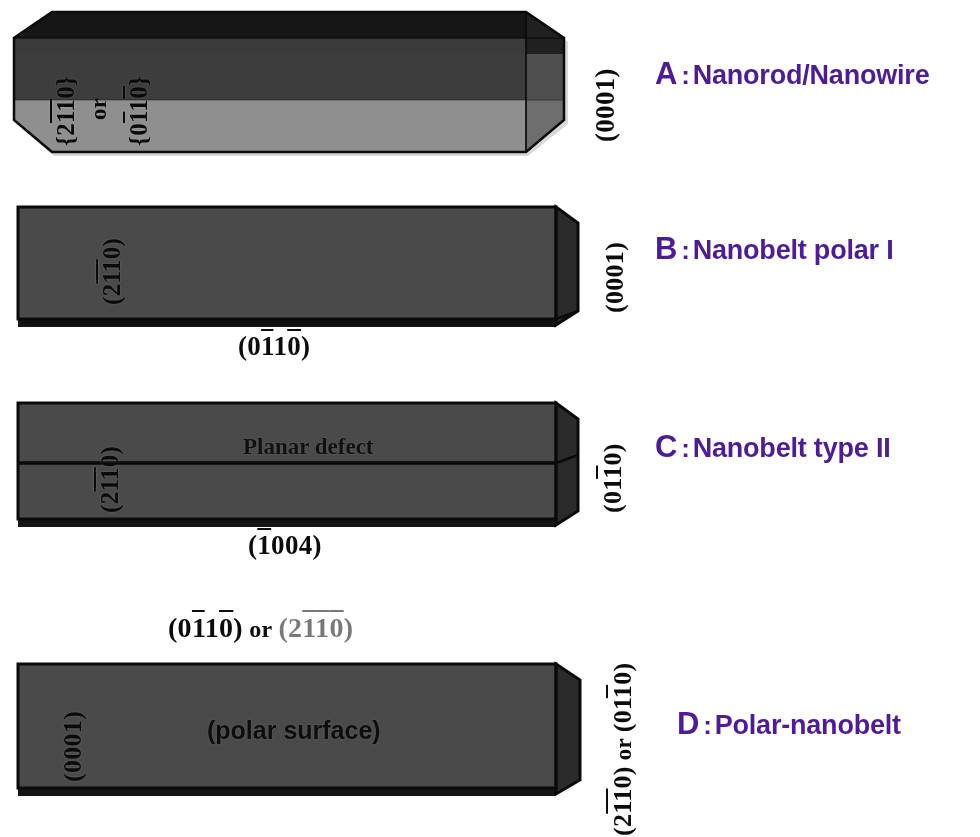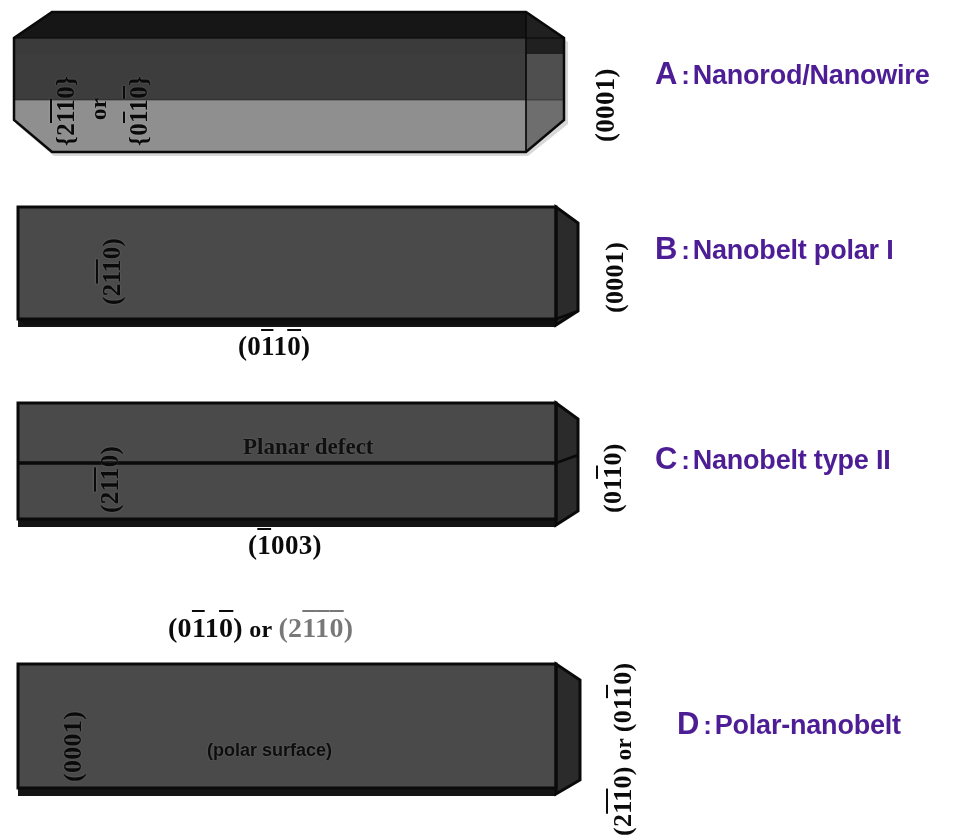--- a/index.html
+++ b/index.html
@@ -90,25 +90,24 @@
     font-size: 23px;
     color: #101010;
     white-space: nowrap;
     text-shadow: 0 0 2px rgba(255,255,255,0.18);
     text-align: right;
   }
   .polar-text {
     position: absolute;
     font-family: "Liberation Sans", sans-serif;
     font-weight: bold;
-    font-size: 18px;
+    font-size: 25px;
     color: #0d0d0d;
     white-space: nowrap;
     text-shadow: 0 0 2px rgba(255,255,255,0.18);
-    margin-top: 24px;
   }
   .faded {
     opacity: 0.55;
   }
 </style>
 </head>
 <body>
 
 <div class="figure">
 
@@ -212,24 +211,24 @@
       <span>(2</span><span class="ovl">11</span><span>0)</span>
     </div>
 
     <div class="planar-text" style="left:243px; top:49px;">Planar defect</div>
 
     <div class="idx rot90" style="left:598px; top:128px; font-size:26px;">
       <span>(0</span><span>1</span><span class="ovl">1</span><span>0)</span>
     </div>
 
     <div class="idx" style="left:248px; top:145px; font-size:27px;">
-      <span>(</span><span class="ovl">1</span><span>003)</span>
-    </div>
-
-    <div class="caption" style="left:655px; top:56px;">
+      <span>(</span><span class="ovl">1</span><span>004)</span>
+    </div>
+
+    <div class="caption" style="left:655px; top:44px;">
       <span class="cap-letter">C</span><span class="cap-sep">:</span><span class="cap-text">Nanobelt type II</span>
     </div>
   </div>
 
   <div class="panel" style="left:0; top:600px; width:660px; height:237px;text-align:right;">
 
     <div class="idx" style="left:168px; top:12px; font-size:28px;">
       <span>(0<span class="ovl">1</span>1<span class="ovl">0</span>)</span><span style="font-size:24px;"> or </span><span class="faded">(2<span class="ovl">1</span><span class="ovl">1</span><span class="ovl">0</span>)</span>
     </div>
 

